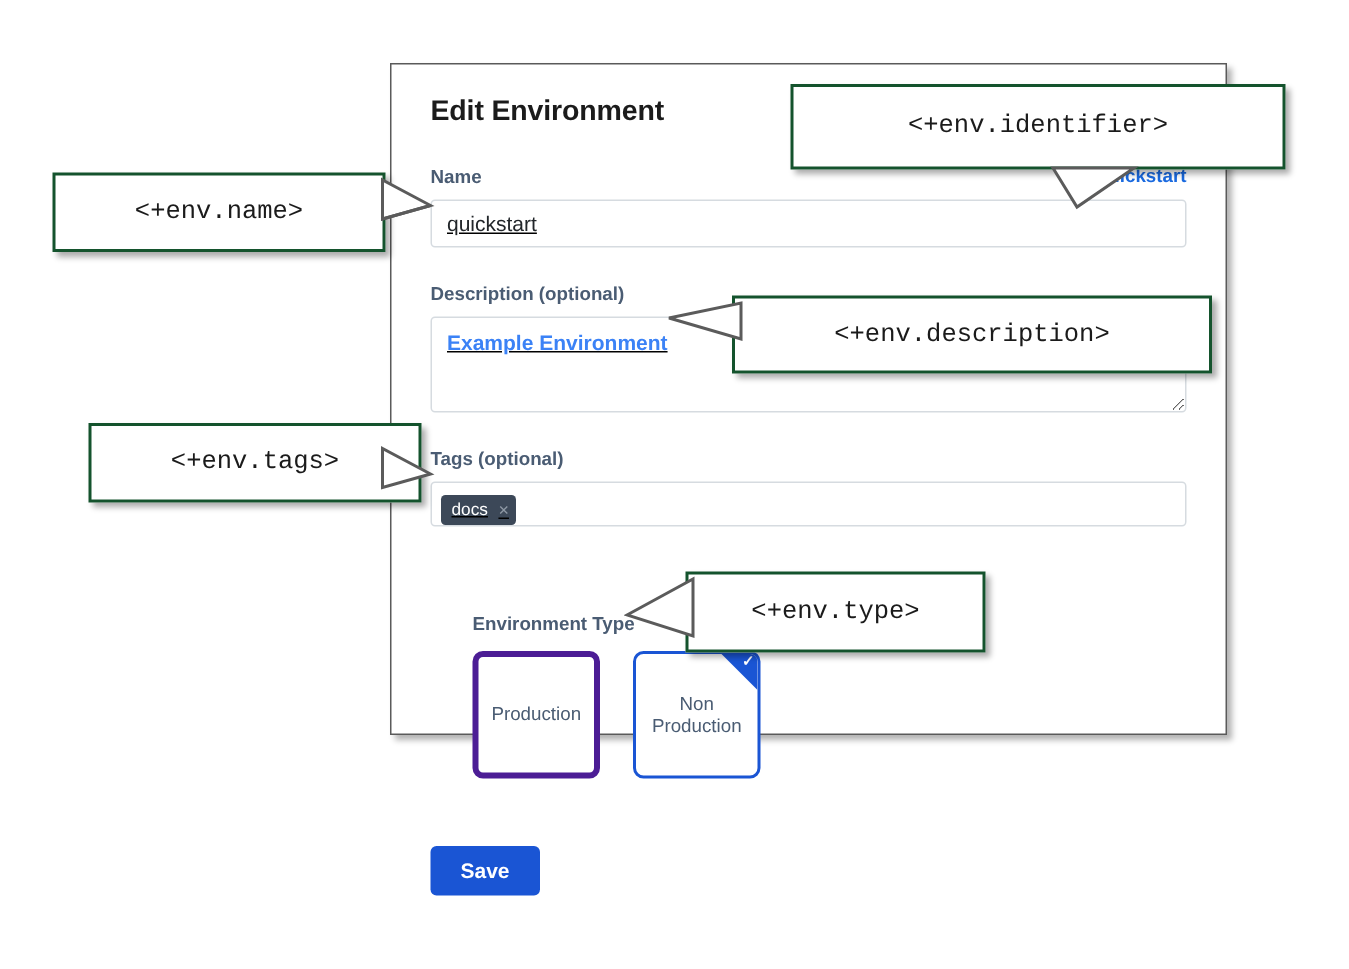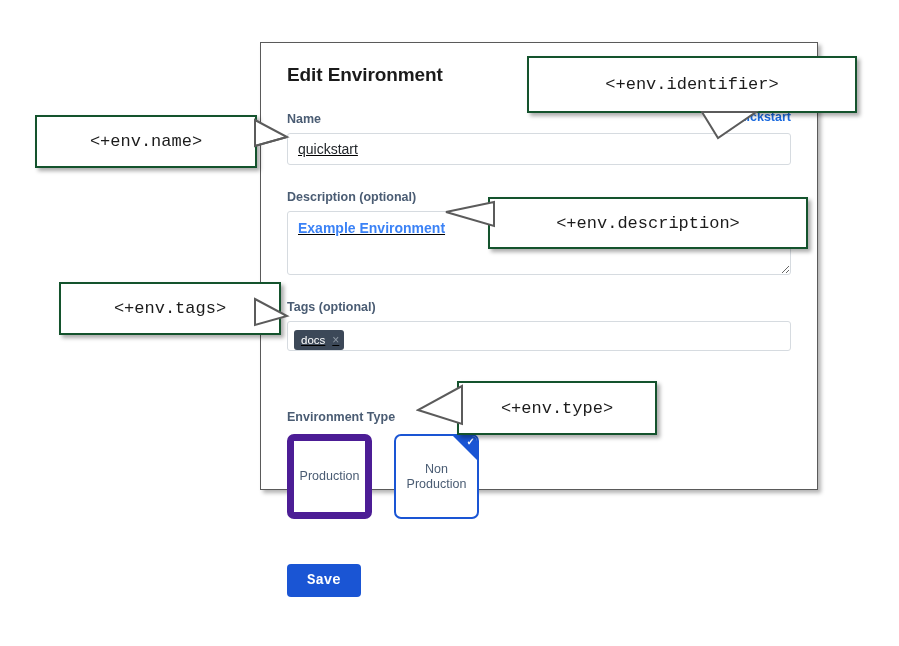--- a/index.html
+++ b/index.html
@@ -133,32 +133,32 @@
   }
   .tag-chip-x {
     margin-left: 7px;
     color: #8e98a4;
     font-size: 12px;
     line-height: 1;
     cursor: pointer;
   }
 
   
-  #env-type-block { margin-top: 56px; position: relative; }
+  #env-type-block { margin-top: 56px; position: relative; margin-left: 28px; }
   .type-cards {
     display: flex;
     gap: 22px;
     margin-top: 9px;
   }
   .type-card {
     position: relative;
     width: 85px;
     height: 85px;
     box-sizing: border-box;
-    border: 7px solid #4c1d95;
+    border: 4px solid #4c1d95;
     border-radius: 7px;
     background: #fff;
     display: flex;
     align-items: center;
     justify-content: center;
     text-align: center;
     font-size: 12.5px;
     color: #4a5c73;
     line-height: 15px;
     overflow: hidden;
@@ -187,21 +187,21 @@
   }
 
   
   #save-button {
     margin-top: 45px;
     display: inline-block;
     background: #1a55d4;
     color: #ffffff;
     border: none;
     border-radius: 4px;
-    font-family: Liberation Mono, monospace;
+    font-family: Liberation Sans, sans-serif;
     font-size: 14px;
     font-weight: bold;
     padding: 0 20px;
     height: 33px;
     line-height: 33px;
     cursor: pointer;
   }
 
   
   .callout {

